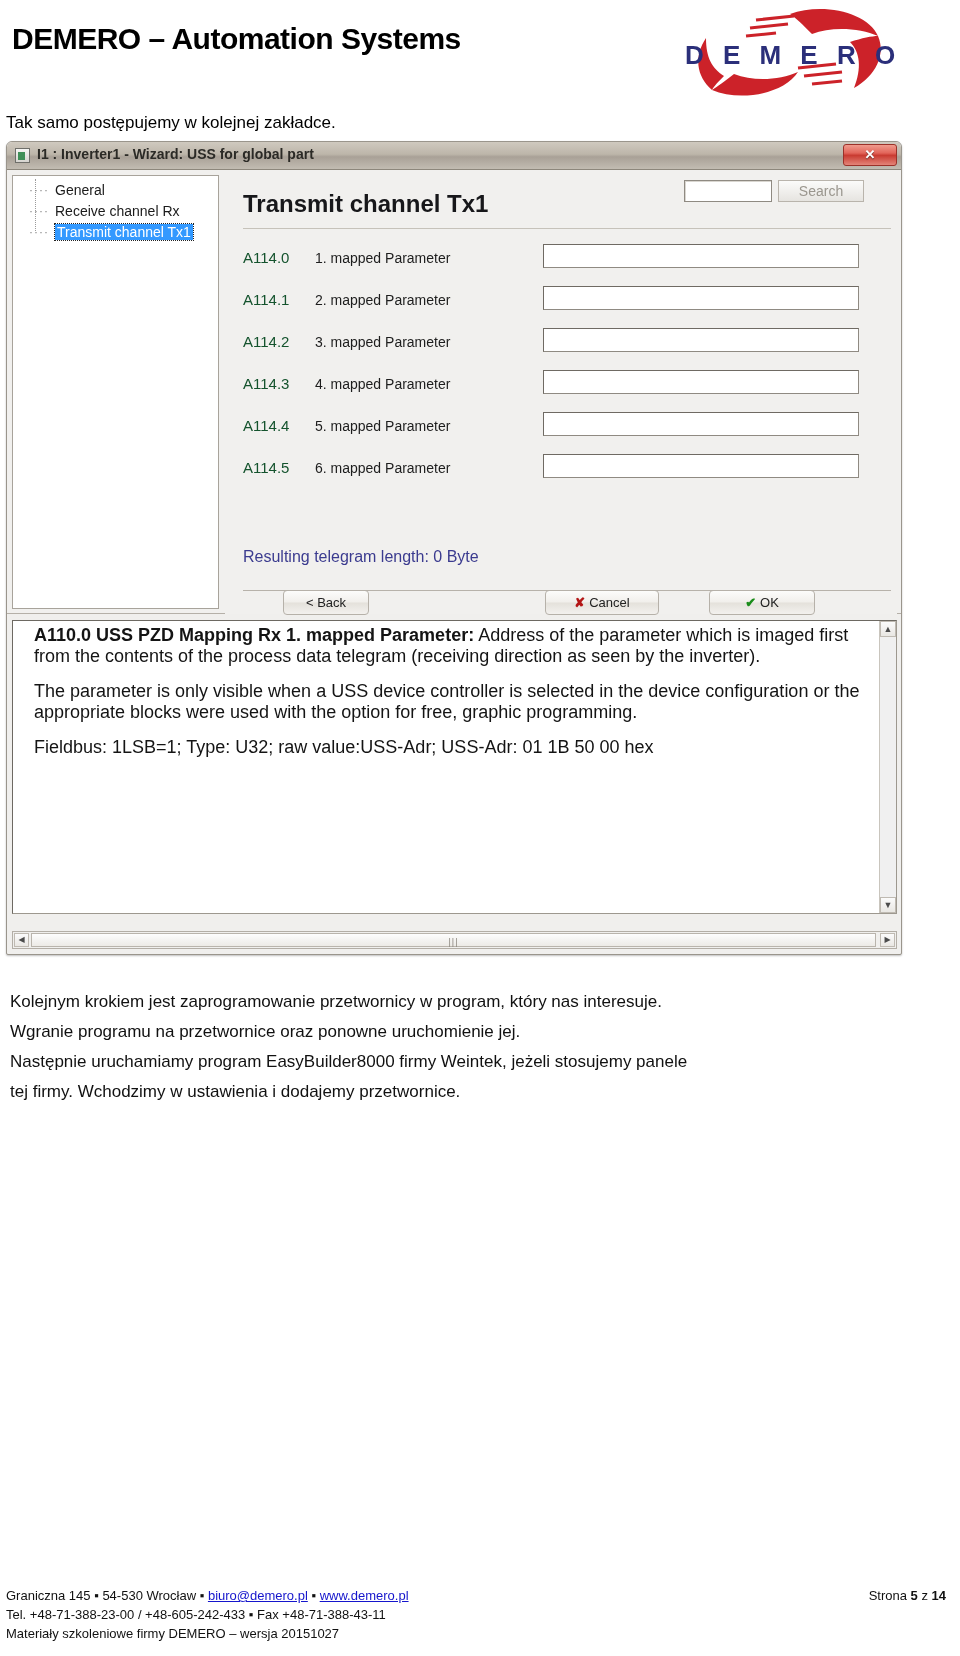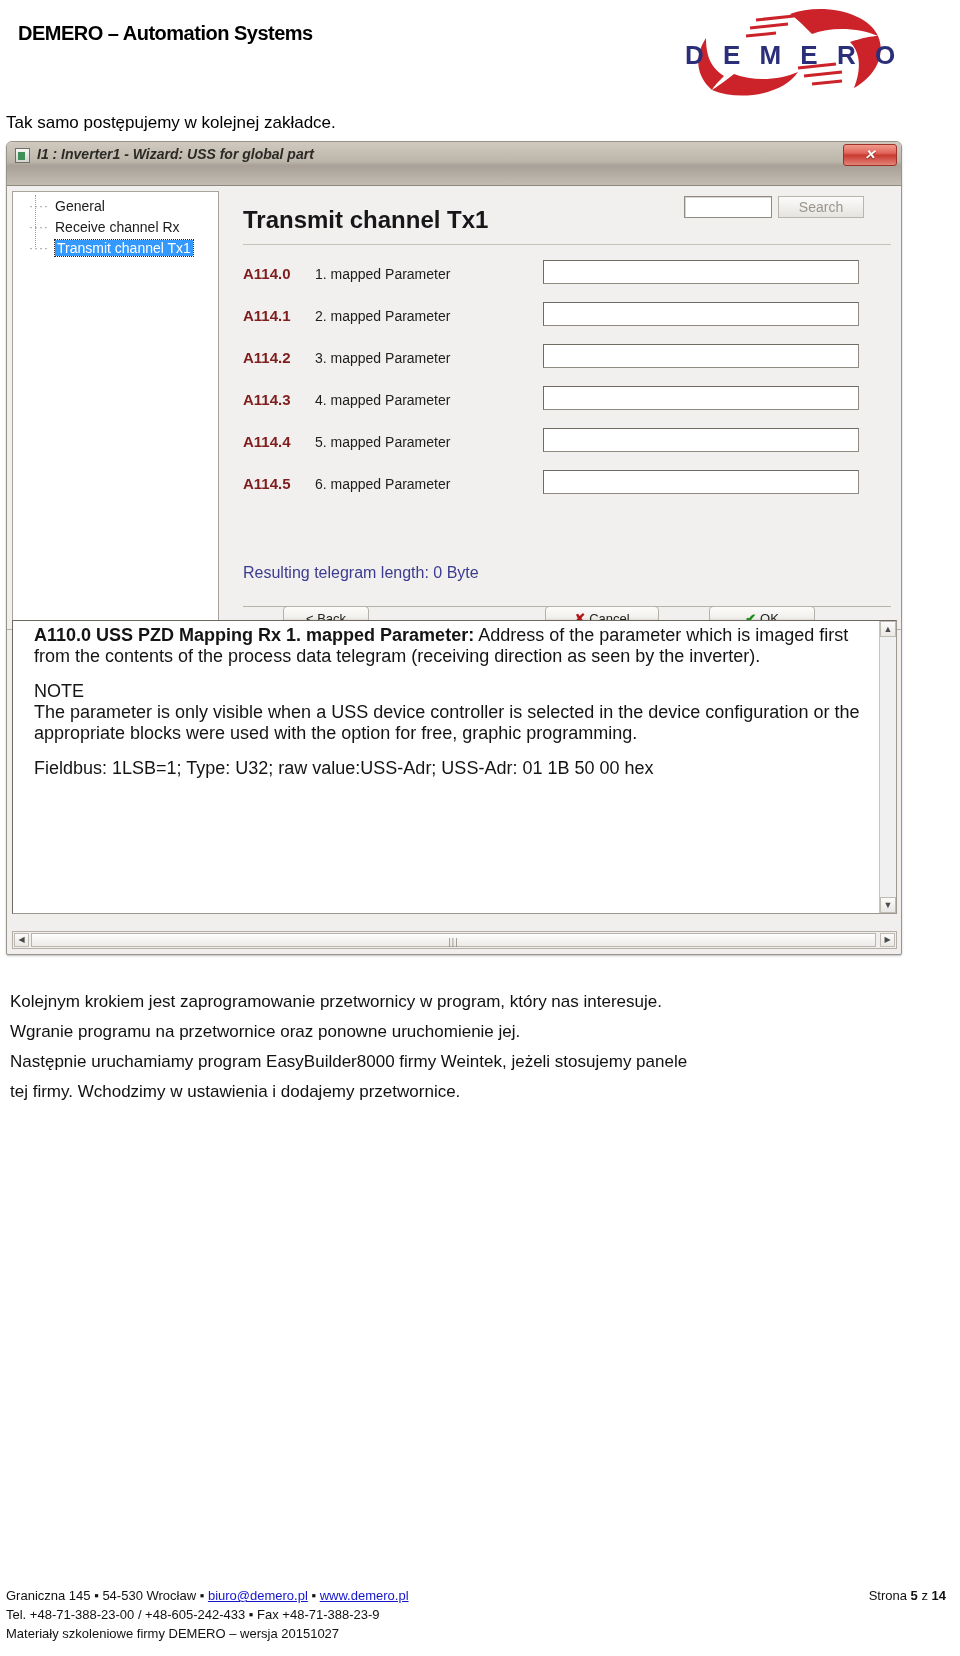--- a/index.html
+++ b/index.html
@@ -11,22 +11,22 @@
     color:#000;
     position:relative;
     overflow:hidden;
   }
 
   
   .page-header {
     position:absolute; left:0; top:0; width:960px; height:100px;
   }
   .brand-title {
-    position:absolute; left:18px; top:22px;
-    font-size:20px; font-weight:bold;
+    position:absolute; left:12px; top:22px;
+    font-size:30px; font-weight:bold;
     font-family:"Liberation Sans", sans-serif;
     letter-spacing:-0.5px;
     white-space:nowrap;
   }
   .logo {
     position:absolute; left:672px; top:6px; width:242px; height:92px;
   }
 
   
   .intro-line {
@@ -40,25 +40,24 @@
     position:absolute; left:6px; top:141px;
     width:896px; height:814px;
     border:1px solid #9a958c;
     border-radius:6px 6px 2px 2px;
     background:#f0efed;
     box-shadow:0 1px 2px rgba(0,0,0,.25);
     overflow:hidden;
   }
   .win-titlebar {
     position:relative;
-    height:44px;
+    height:28px;
     background:linear-gradient(to bottom,#cfc9bf 0%,#bdb6aa 45%,#a9a197 55%,#c2bcb2 100%);
     border-bottom:1px solid #8d877c;
     border-radius:5px 5px 0 0;
-    font-style:italic;
   }
   .win-icon {
     position:absolute; left:8px; top:6px; width:15px; height:15px;
     background:linear-gradient(to bottom,#f5f5f3,#d6d4cf);
     border:1px solid #6f6f6a;
   }
   .win-icon::after {
     content:""; position:absolute; left:2px; top:3px; width:7px; height:8px;
     background:#3f8f57;
   }
@@ -139,21 +138,21 @@
   .detail-rule {
     position:absolute; left:18px; top:58px; width:648px; height:1px;
     background:#c6c2ba;
   }
 
   .param-row {
     position:absolute; left:18px; width:648px; height:31px;
   }
   .param-addr {
     position:absolute; left:0; top:5px;
-    font-size:15px; font-weight:bold; color:#7f1d1d;
+    font-size:15px; font-weight:normal; color:#14532d;
     white-space:nowrap;
   }
   .param-name {
     position:absolute; left:72px; top:6px;
     font-size:14px; color:#1d1d1d;
     white-space:nowrap;
   }
   .param-field {
     position:absolute; left:300px; top:0; width:316px; height:24px;
     background:#ffffff;
@@ -372,21 +371,20 @@
       </div>
     </div>
   </div>
 
   <div class="help-pane">
     <div class="help-text">
       <div>
         <b>A110.0  USS PZD Mapping Rx 1. mapped Parameter:</b><span> Address of the parameter which is imaged first from the contents of the process data telegram (receiving direction as seen by the inverter).</span>
       </div>
       <div class="help-gap"></div>
-      <div>NOTE</div>
       <div>The parameter is only visible when a USS device controller is selected in the device configuration or the appropriate blocks were used with the option for free, graphic programming.</div>
       <div class="help-gap"></div>
       <div>Fieldbus: 1LSB=1; Type: U32; raw value:USS-Adr; USS-Adr: 01 1B 50 00 hex</div>
     </div>
     <div class="help-vscroll">
       <div class="arrow up">▲</div>
       <div class="arrow dn">▼</div>
     </div>
   </div>
 
@@ -401,16 +399,16 @@
 
 <div class="body-text">
   <p>Kolejnym krokiem jest zaprogramowanie przetwornicy w program, który nas interesuje.</p>
   <p>Wgranie programu na przetwornice oraz ponowne uruchomienie jej.</p>
   <p>Następnie uruchamiamy program EasyBuilder8000 firmy Weintek, jeżeli stosujemy panele</p>
   <p>tej firmy. Wchodzimy w ustawienia i dodajemy przetwornice.</p>
 </div>
 
 <div class="footer">
   <div><span>Graniczna 145 ▪ 54-530 Wrocław ▪ </span><a href="#">biuro@demero.pl</a><span> ▪ </span><a href="#">www.demero.pl</a></div>
-  <div>Tel. +48-71-388-23-00 / +48-605-242-433 ▪ Fax +48-71-388-23-9</div>
+  <div>Tel. +48-71-388-23-00 / +48-605-242-433 ▪ Fax +48-71-388-43-11</div>
   <div>Materiały szkoleniowe firmy DEMERO – wersja 20151027</div>
   <div class="page-no"><span>Strona </span><b>5</b><span> z </span><b>14</b></div>
 </div>
 
 </body></html>

